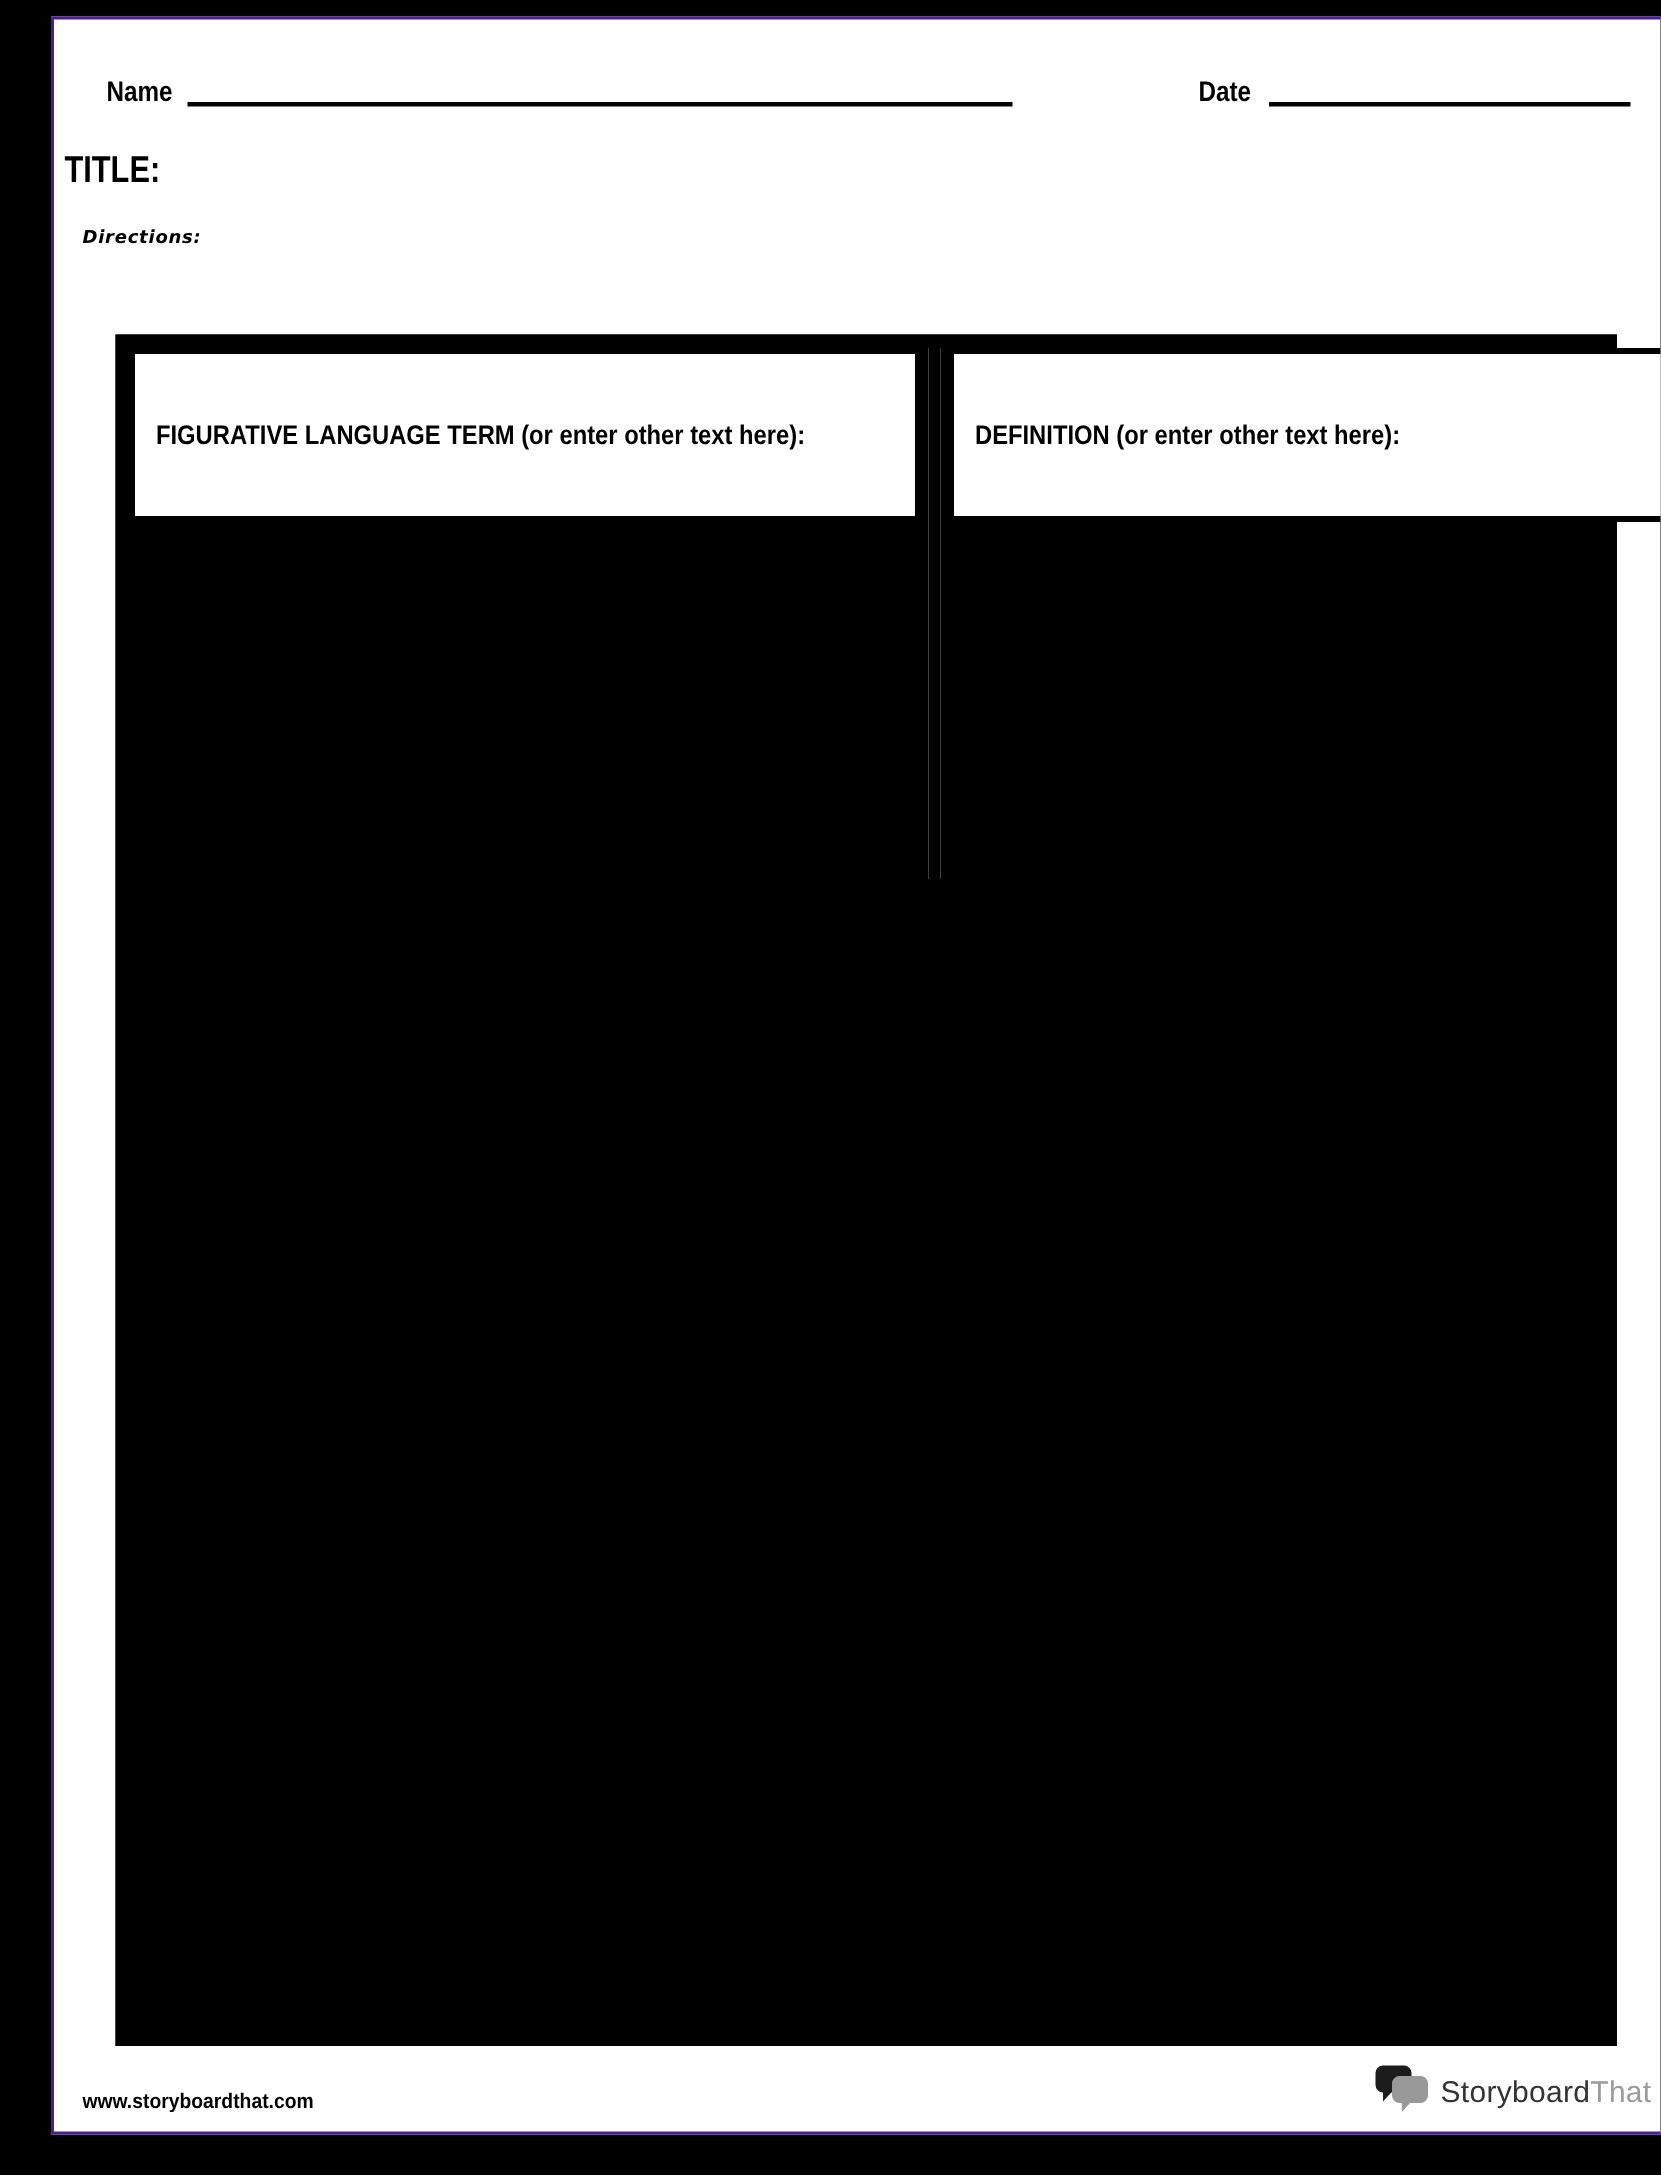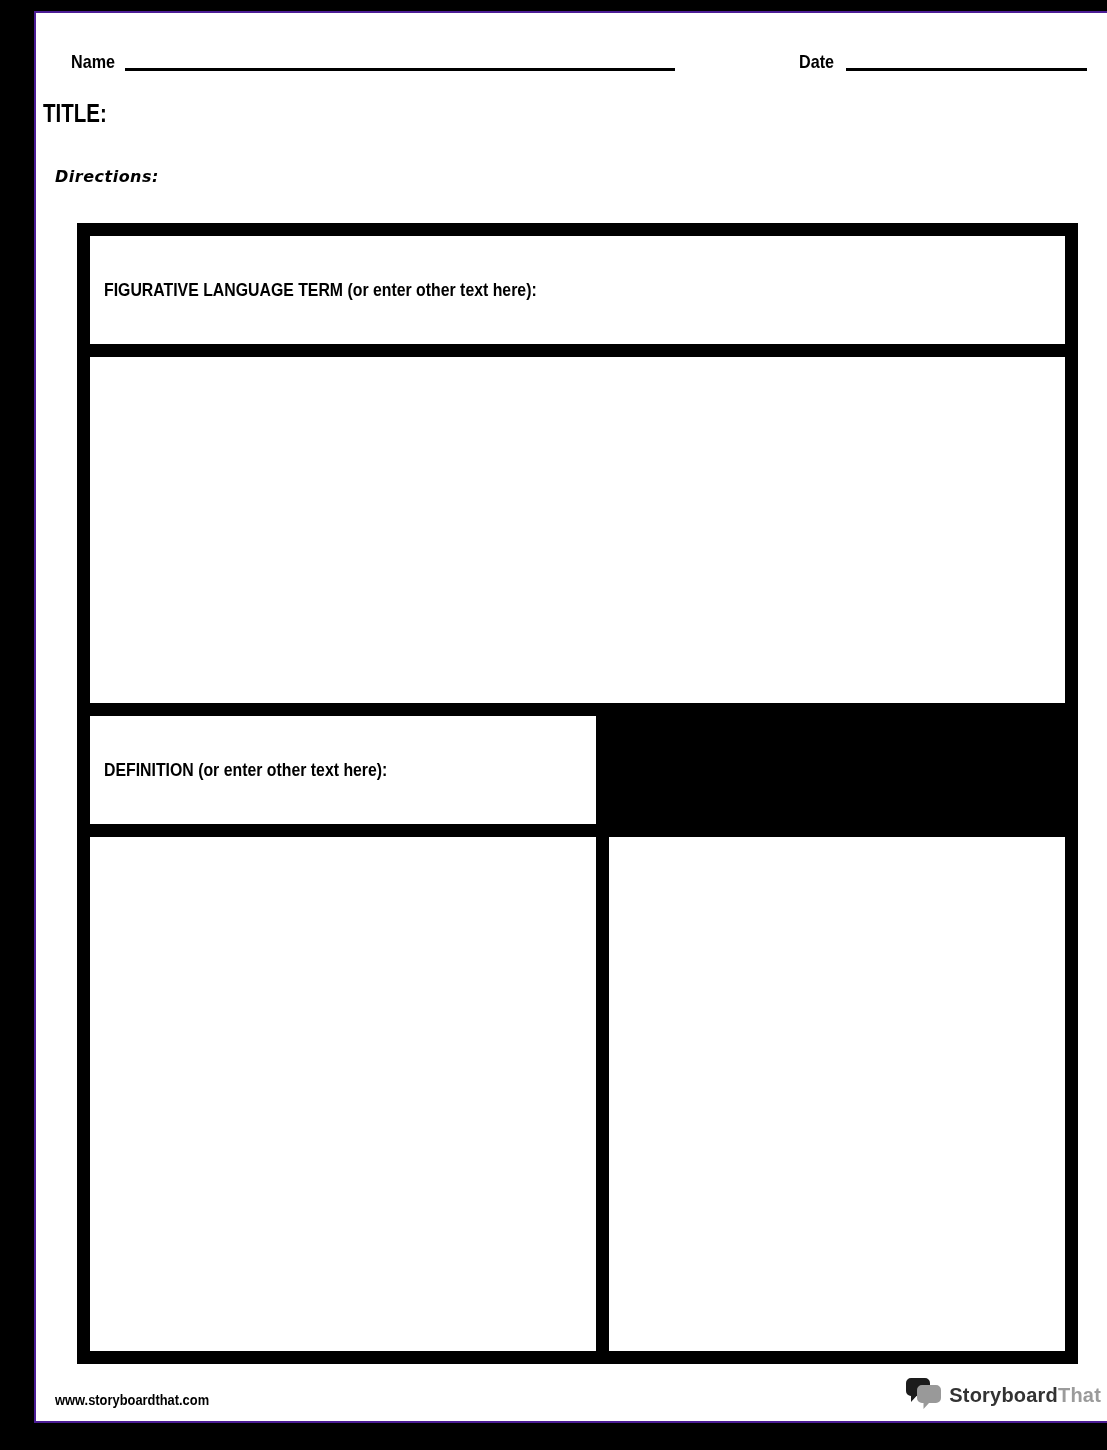--- a/index.html
+++ b/index.html
@@ -51,37 +51,37 @@
     display: inline-block;
     font-size: 25px;
     font-weight: bold;
     color: #000;
     transform: scaleX(0.82);
     transform-origin: 50% 50%;
     white-space: nowrap;
   }
   .directions-row {
     position: absolute;
-    left: 19px; top: 154px;
+    left: 19px; top: 138px;
     font-family: "DejaVu Sans", sans-serif;
     font-style: italic;
     font-weight: bold;
-    font-size: 16px;
+    font-size: 12px;
     letter-spacing: 0.5px;
     color: #000;
   }
   
   .worksheet {
     position: absolute;
     left: 41px; top: 210px;
     width: 1001px; height: 1141px;
     background: #000;
     border: 9px solid #000;
     display: flex;
-    flex-direction: column;
+    flex-direction: row;
     gap: 5px;
   }
   .cell {
     background: #fff;
     border: 4px solid #000;
   }
   .label-cell {
     display: flex;
     align-items: center;
     padding: 0 14px;
@@ -114,21 +114,21 @@
   }
   .logo {
     position: absolute;
     right: 14px; bottom: 7px;
     display: flex;
     align-items: center;
     gap: 7px;
   }
   .logo-text {
     font-size: 20px;
-    font-weight: bold;
+    font-weight: normal;
     letter-spacing: 0.2px;
     white-space: nowrap;
   }
   .logo-primary   { color: #333333; }
   .logo-secondary { color: #9b9b9b; }
 </style>
 </head>
 <body>
 
 <div class="page">

